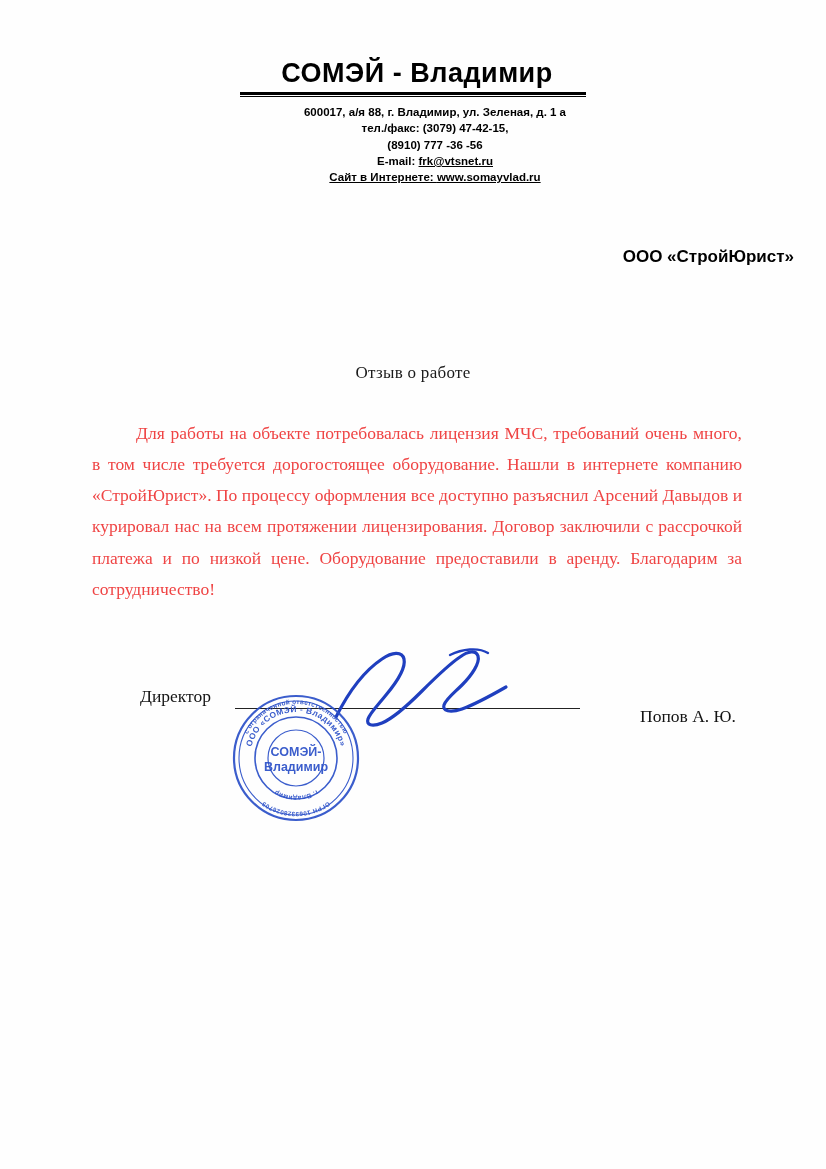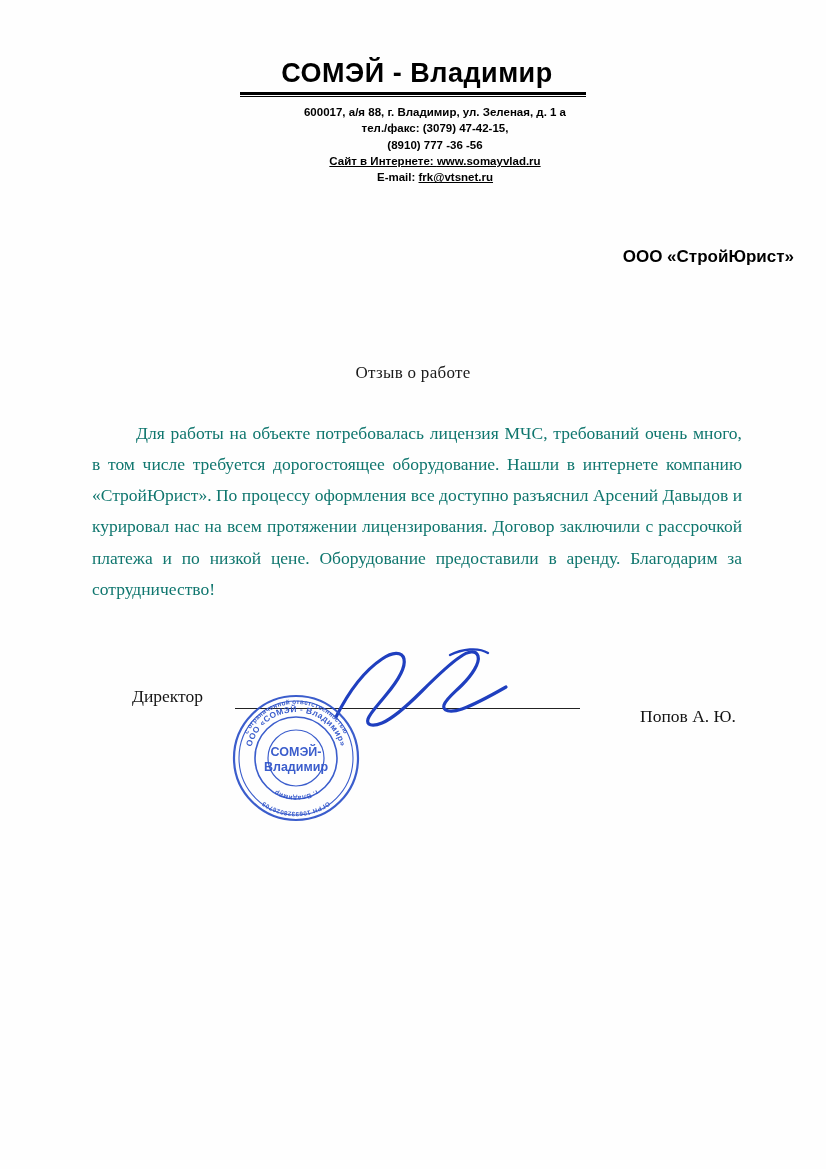--- a/index.html
+++ b/index.html
@@ -105,35 +105,35 @@
   
   .body-text {
     position: absolute;
     top: 418px;
     left: 92px;
     width: 650px;
     font-size: 17.5px;
     line-height: 1.78;
     text-align: justify;
     text-indent: 44px;
-    color: #0f766e;
+    color: #ef4444;
     hyphens: none;
   }
 
   
   .sig-row {
     position: absolute;
     top: 686px;
     left: 0;
     right: 0;
     height: 40px;
   }
   .sig-label {
     position: absolute;
-    left: 132px;
+    left: 140px;
     top: 0;
     font-size: 17.5px;
     color: #141414;
   }
   .sig-rule {
     position: absolute;
     left: 235px;
     top: 22px;
     width: 345px;
     height: 1px;
@@ -177,22 +177,22 @@
   <div class="letterhead">
     <div class="company-name">СОМЭЙ - Владимир</div>
     <div class="rule-wrap">
       <div class="rule-thick"></div>
       <div class="rule-thin"></div>
     </div>
     <div class="contacts">
       <div class="line">600017, а/я 88,  г. Владимир, ул. Зеленая, д. 1 а</div>
       <div class="line">тел./факс: (3079)  47-42-15,</div>
       <div class="line">(8910) 777 -36 -56</div>
+      <div class="line"><span>E-mail: </span><span class="link">frk@vtsnet.ru</span></div>
       <div class="line"><span class="link">Сайт в Интернете: </span><span class="link">www.somayvlad.ru</span></div>
-      <div class="line"><span>E-mail: </span><span class="link">frk@vtsnet.ru</span></div>
     </div>
   </div>
 
   <div class="addressee">ООО «СтройЮрист»</div>
 
   <div class="doc-title">Отзыв о работе</div>
 
   <div class="body-text">Для работы на объекте потребовалась лицензия МЧС, требований очень много, в том числе требуется дорогостоящее оборудование. Нашли в интернете компанию «СтройЮрист». По процессу оформления все доступно разъяснил Арсений Давыдов и курировал нас на всем протяжении лицензирования. Договор заключили с рассрочкой платежа и по низкой цене. Оборудование предоставили в аренду. Благодарим за сотрудничество!</div>
 
   <div class="sig-row">

